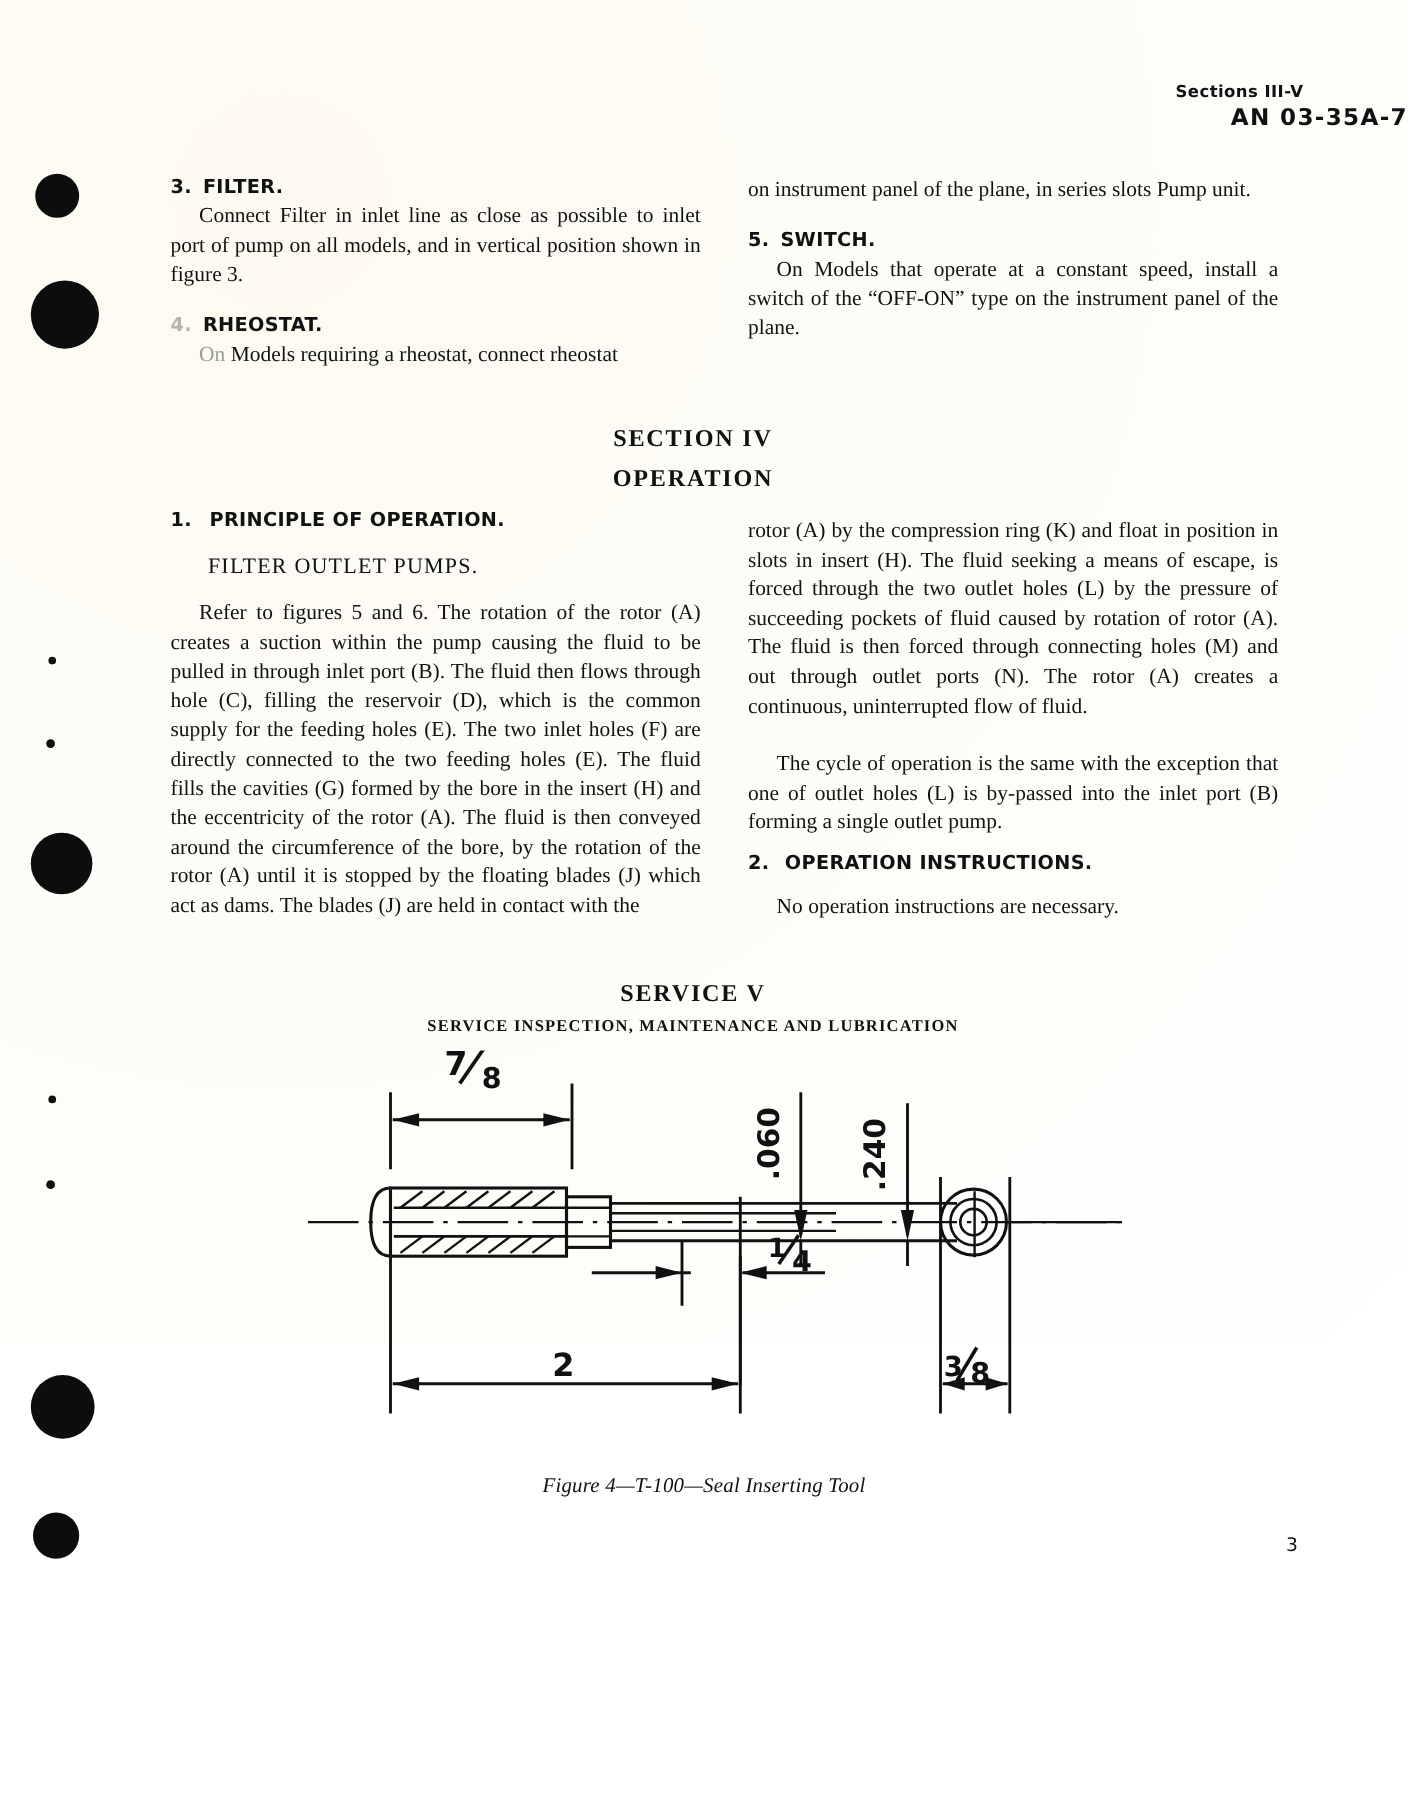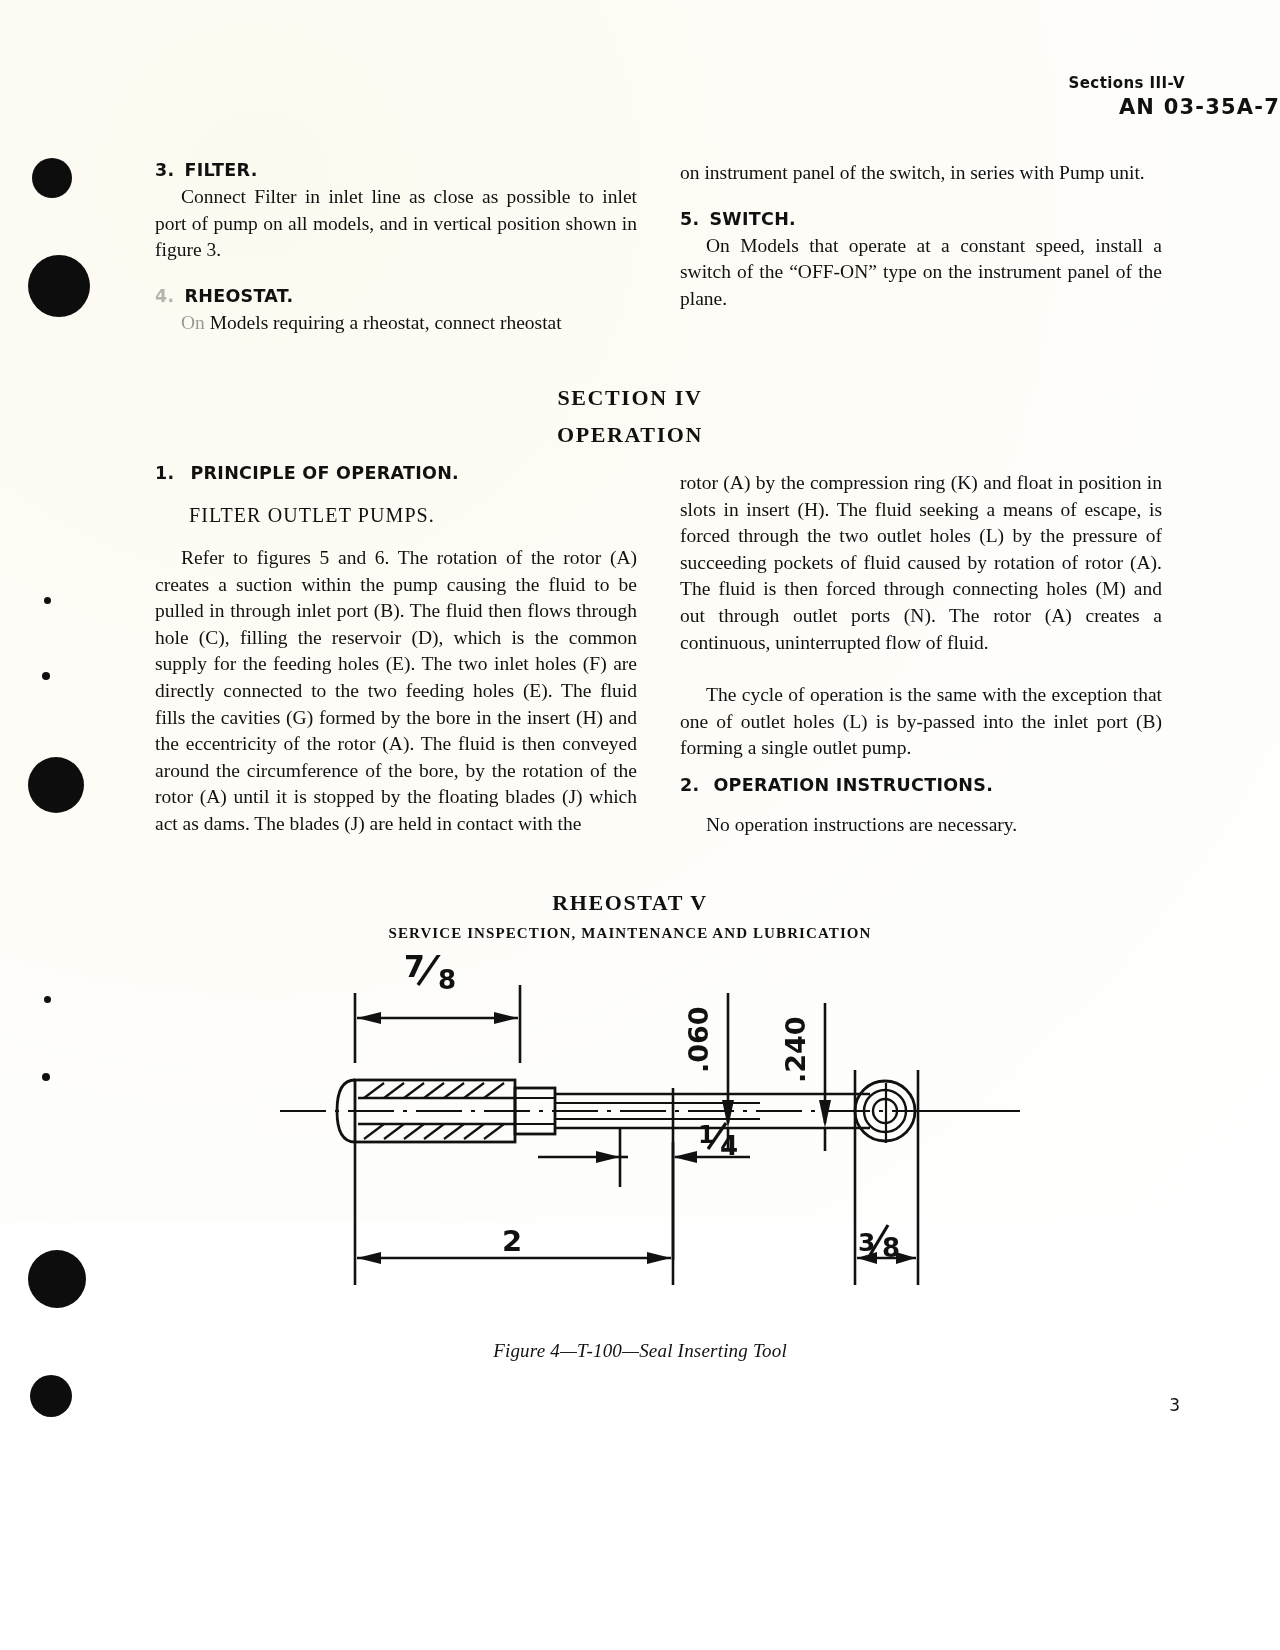--- a/index.html
+++ b/index.html
@@ -173,21 +173,21 @@
     </div>
     <p class="body">Connect Filter in inlet line as close as possible to inlet port of pump on all models, and in vertical position shown in figure 3.</p>
     <div class="sp-md"></div>
     <div class="num-head">
       <span class="faded">4.</span><span class="gap"></span><span>RHEOSTAT.</span>
     </div>
     <p class="body"><span class="faded-strong">On</span> <span>Models requiring a rheostat, connect rheostat</span></p>
   </div>
 
   <div class="col" id="col-right" style="top:160px;">
-    <p class="body noindent">on instrument panel of the switch, in series with Pump unit.</p>
+    <p class="body noindent">on instrument panel of the plane, in series slots Pump unit.</p>
     <div class="sp-md"></div>
     <div class="num-head">
       <span>5.</span><span class="gap"></span><span>SWITCH.</span>
     </div>
     <p class="body">On Models that operate at a constant speed, install a switch of the “OFF-ON” type on the instrument panel of the plane.</p>
   </div>
 
   <div class="section-title" id="sec4-title">
     <span class="center-shift">SECTION IV</span>
   </div>
@@ -212,21 +212,21 @@
     <p class="body">The cycle of operation is the same with the exception that one of outlet holes (L) is by-passed into the inlet port (B) forming a single outlet pump.</p>
     <div class="sp-sm"></div>
     <div class="num-head">
       <span>2.</span><span class="gap" style="width:14px;"></span><span>OPERATION INSTRUCTIONS.</span>
     </div>
     <div class="sp-sm"></div>
     <p class="body">No operation instructions are necessary.</p>
   </div>
 
   <div class="section-title" id="sec5-title">
-    <span class="center-shift">RHEOSTAT V</span>
+    <span class="center-shift">SERVICE V</span>
   </div>
   <div class="section-title" id="sec5-sub">
     <span class="center-shift">SERVICE INSPECTION, MAINTENANCE AND LUBRICATION</span>
   </div>
 
   <div id="figure-wrap">
     <svg width="760" height="380" viewBox="0 0 760 380">
       <g stroke="#111" fill="none" stroke-linecap="butt">
 
         <line x1="75" y1="38" x2="75" y2="108" stroke-width="2.6"></line>

